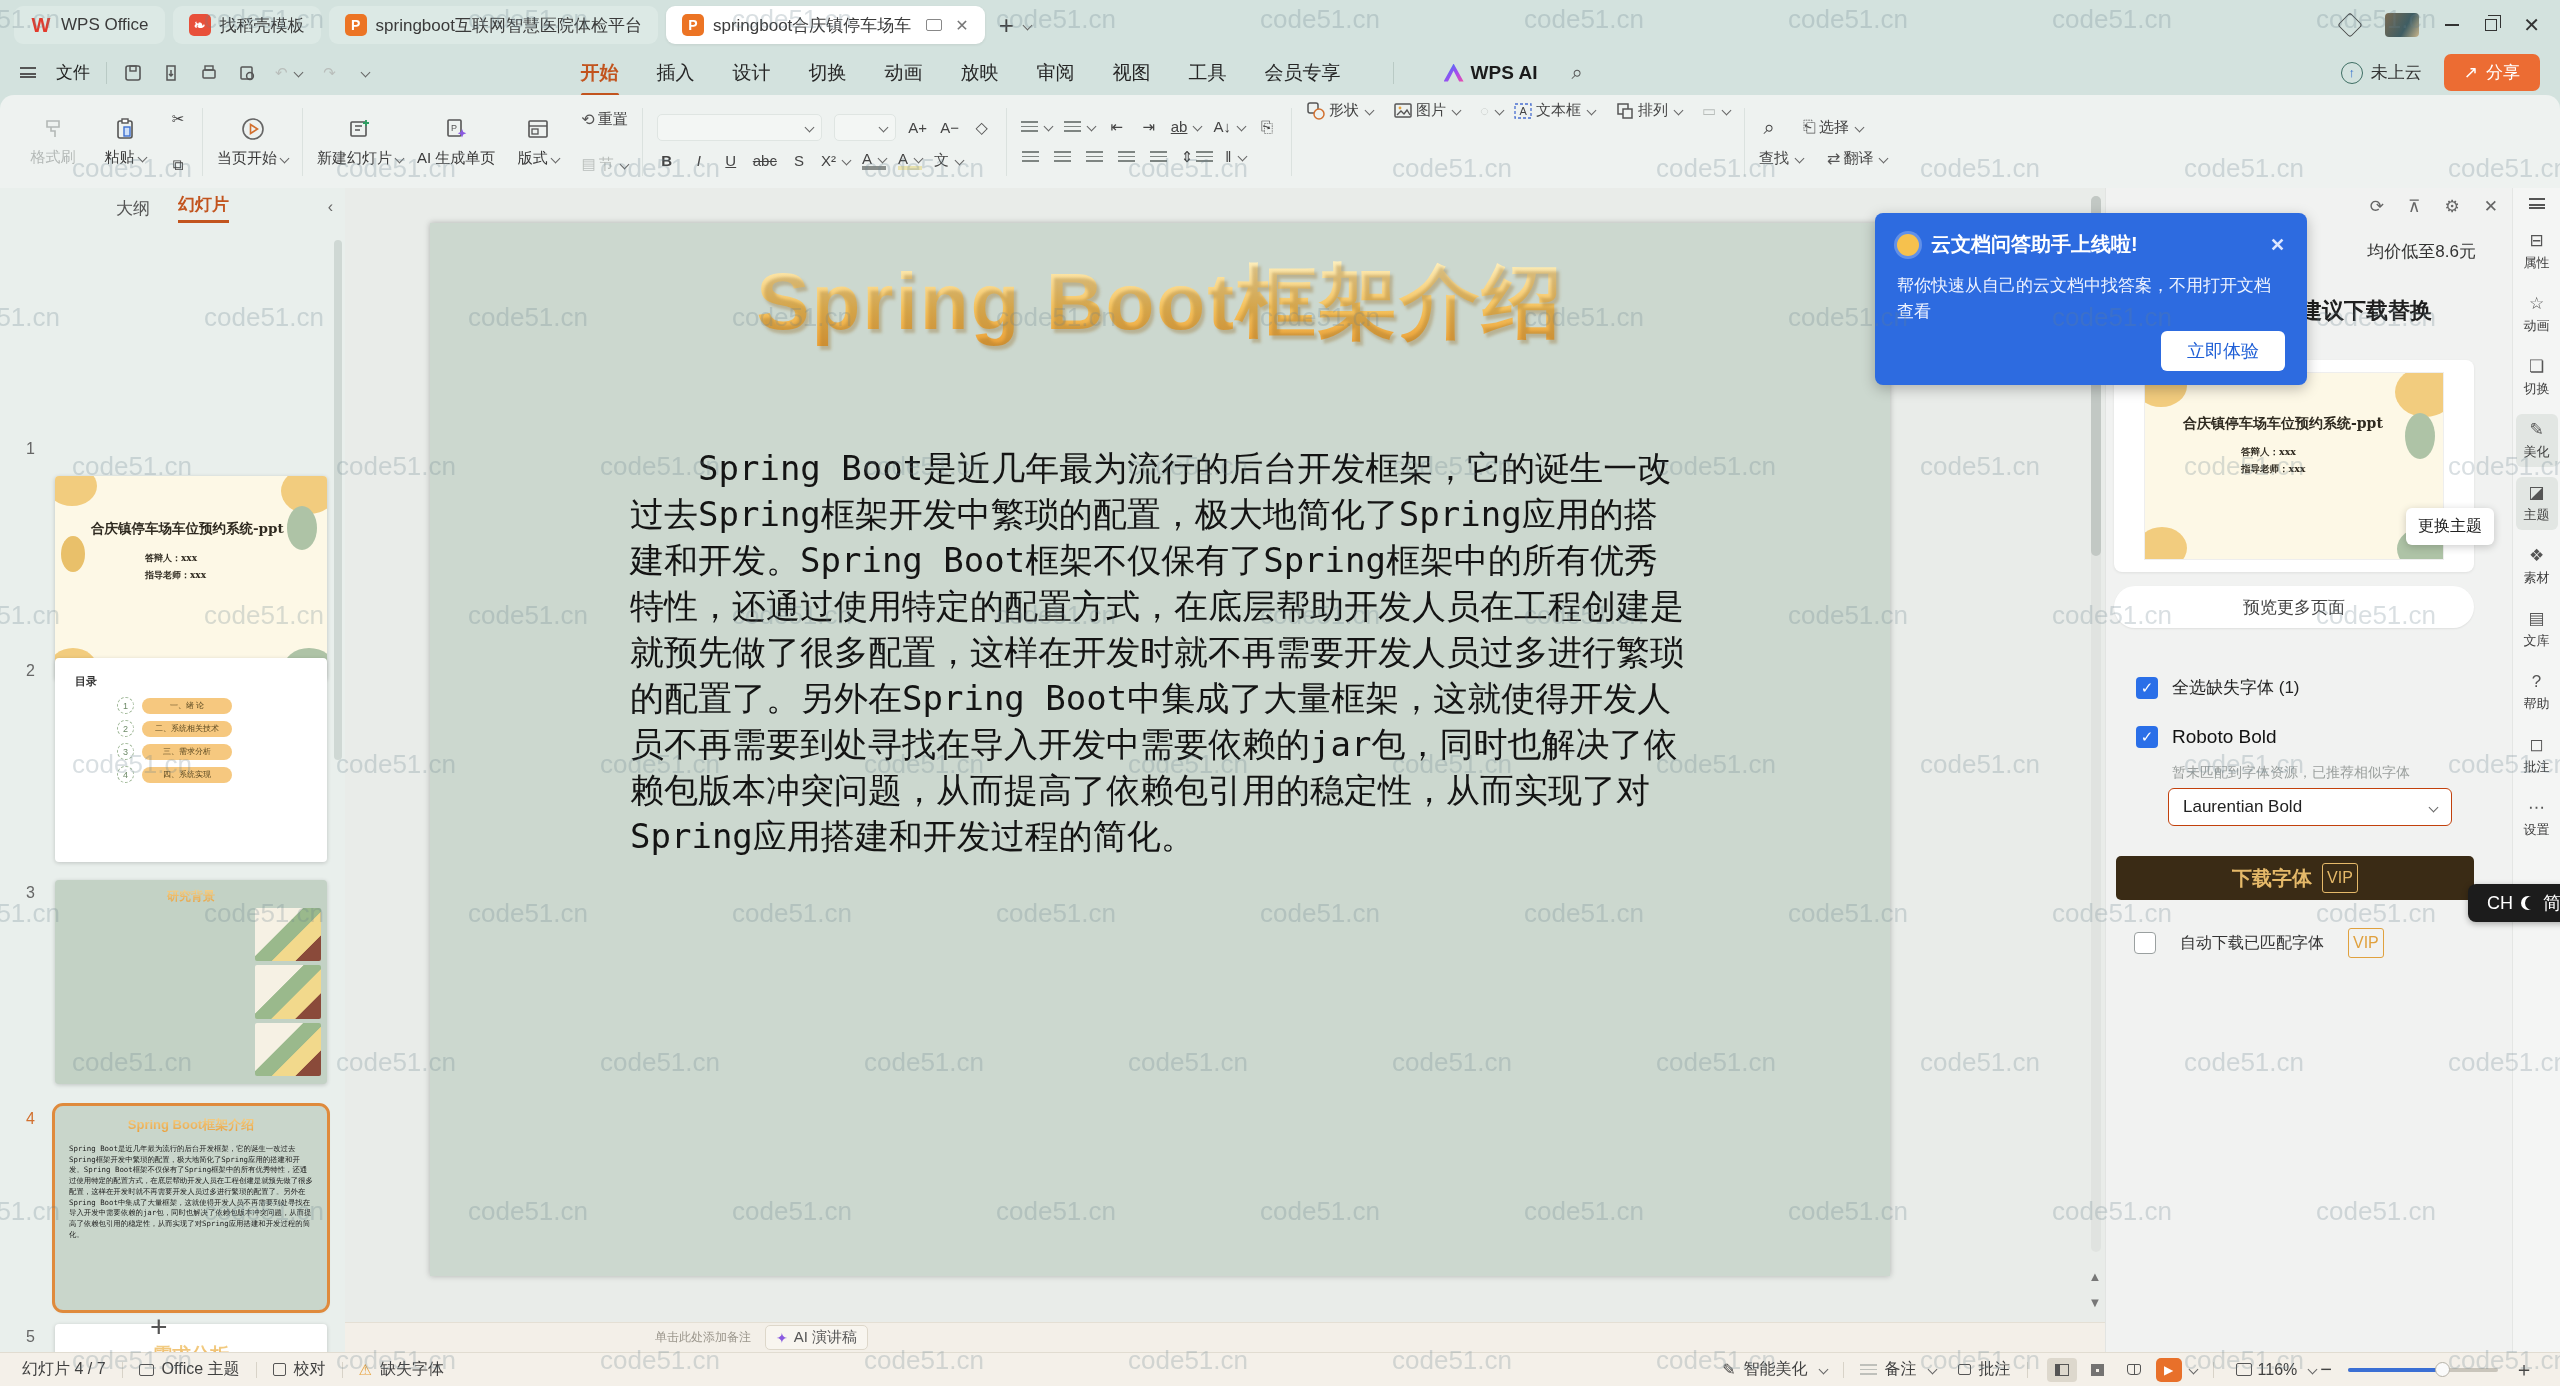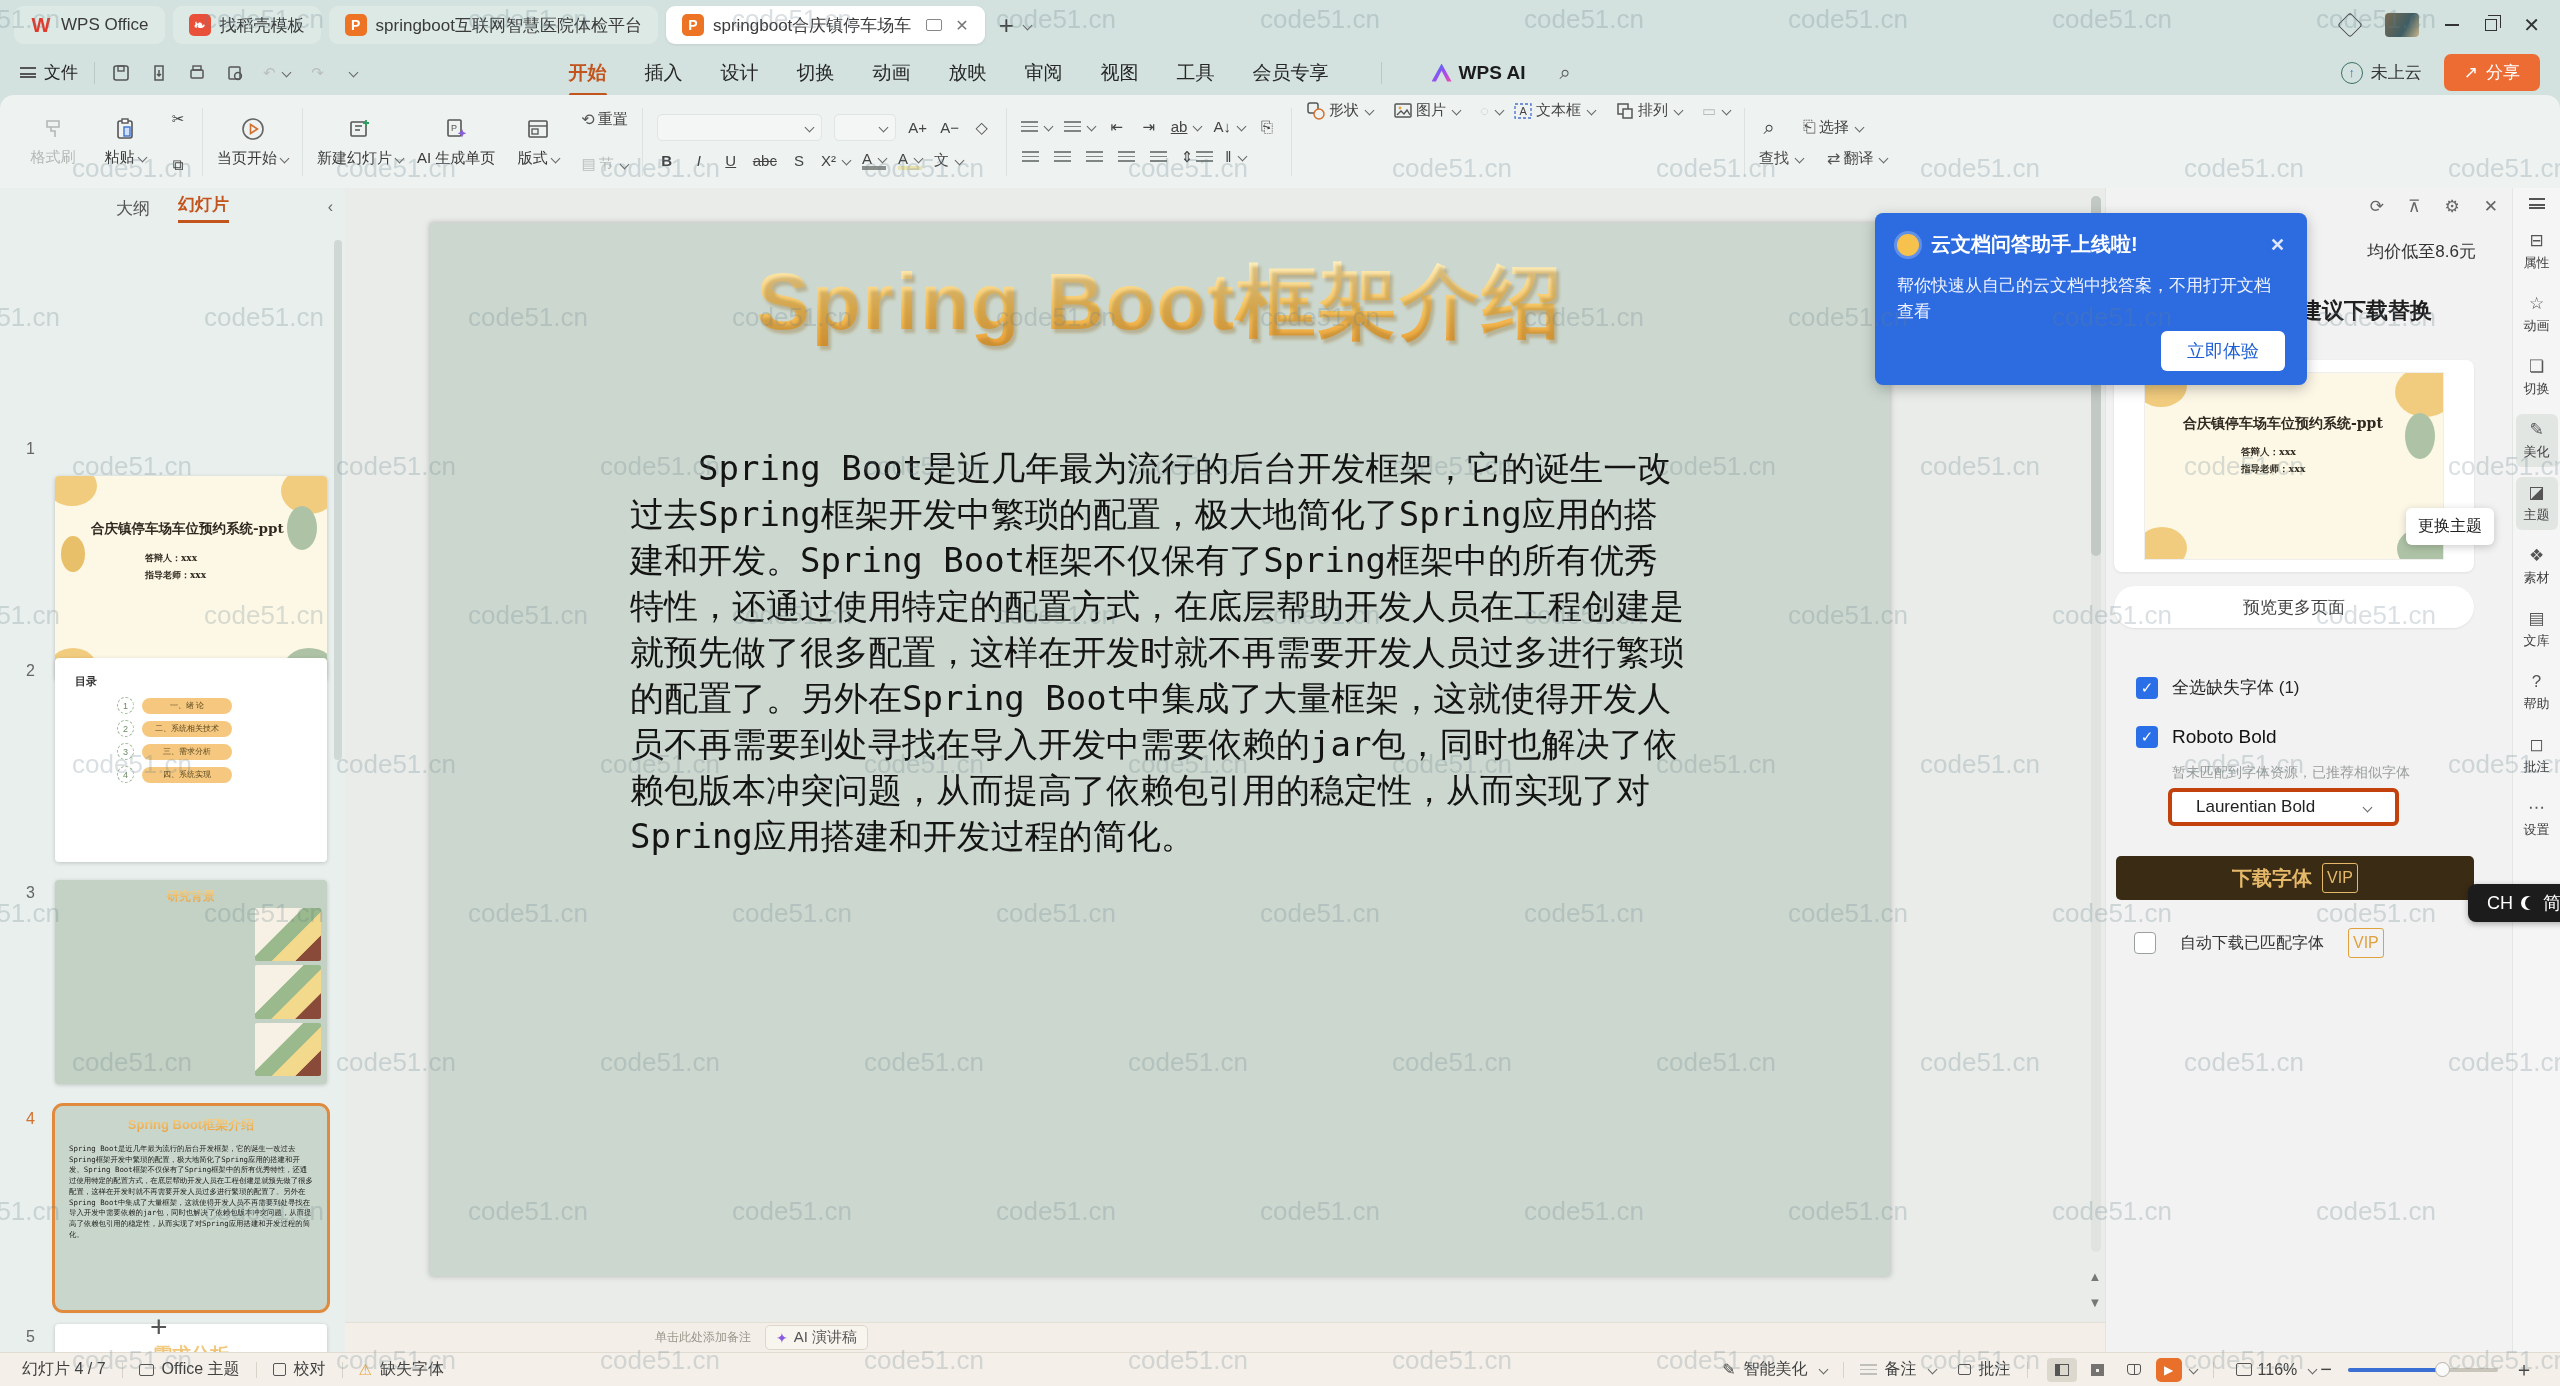--- a/index.html
+++ b/index.html
@@ -25,21 +25,21 @@
   .win-controls{margin-left:auto;display:flex;align-items:center;gap:26px;padding-right:20px;}
   .cube{width:18px;height:18px;border:1.6px solid #444;transform:rotate(45deg);border-radius:3px;}
   .avatar{width:34px;height:24px;border-radius:4px;background:linear-gradient(120deg,#7a6a52,#3e5d63 60%,#c9b48a);}
   .win-min{width:14px;height:2px;background:#333;}
   .win-restore{width:12px;height:12px;border:1.6px solid #333;position:relative;}
   .win-restore:before{content:'';position:absolute;left:2px;top:-5px;width:12px;height:12px;border:1.6px solid #333;border-bottom:none;border-left:none;}
   .win-close{font-size:20px;color:#333;line-height:1;}
 
   
   .menubar{position:absolute;left:0;top:50px;right:0;height:45px;display:flex;align-items:center;padding:0 20px;}
-  .file-blk{display:flex;align-items:center;gap:8px;font-size:17px;color:#222;}
+  .file-blk{display:flex;align-items:center;gap:20px;font-size:17px;color:#222;}
   .burger{width:16px;height:11px;border-top:2px solid #555;border-bottom:2px solid #555;position:relative;}
   .burger:before{content:'';position:absolute;left:0;top:3.5px;width:100%;height:2px;background:#555;}
   .vsep{width:1px;height:22px;background:#b9cac5;margin:0 16px;}
   .qicons{display:flex;align-items:center;gap:18px;color:#555;}
   .qicons svg{display:block;}
   .menu-items{display:flex;align-items:center;gap:34px;margin-left:210px;font-size:19px;color:#262626;}
   .menu-item{position:relative;padding:8px 2px;}
   .menu-item.active{color:#c2541e;font-weight:bold;}
   .menu-item.active:after{content:'';position:absolute;left:2px;right:2px;bottom:-2px;height:3px;border-radius:2px;background:#c2541e;}
   .wpsai{display:flex;align-items:center;gap:7px;font-size:19px;font-weight:bold;color:#1b1b1b;}
@@ -112,21 +112,21 @@
   .rp-card{position:absolute;left:8px;top:172px;width:360px;height:212px;background:#fff;border-radius:8px;box-shadow:0 1px 3px rgba(0,0,0,.08);display:flex;align-items:center;justify-content:center;}
   .rp-preview{width:300px;height:188px;}
   .theme-btn{position:absolute;left:300px;top:320px;background:#fff;border-radius:6px;box-shadow:0 2px 8px rgba(0,0,0,.2);padding:8px 12px;font-size:16px;color:#222;white-space:nowrap;z-index:5;}
   .more-btn{position:absolute;left:8px;top:398px;width:360px;height:42px;background:#fff;border-radius:21px;font-size:17px;color:#444;display:flex;align-items:center;justify-content:center;box-shadow:0 1px 2px rgba(0,0,0,.08);}
   .cbrow{position:absolute;left:30px;display:flex;align-items:center;gap:14px;}
   .cb{width:22px;height:22px;border-radius:4px;background:#2a6fe8;color:#fff;font-size:15px;display:flex;align-items:center;justify-content:center;}
   .cb.empty{background:#fff;border:1.6px solid #9aa0a0;color:transparent;}
   .cb-label{font-size:17px;color:#222;}
   .fontname{font-size:19px;color:#111;}
   .rp-note{position:absolute;left:66px;top:576px;font-size:14px;color:#9a9f9d;}
-  .rp-select{position:absolute;left:62px;top:600px;width:231px;height:38px;background:#fff;border:4px solid #c2410c;border-radius:6px;display:flex;align-items:center;justify-content:space-between;padding:0 24px;font-size:17px;color:#222;}
+  .rp-select{position:absolute;left:62px;top:600px;width:284px;height:38px;background:#fff;border:1px solid #c2410c;border-radius:6px;display:flex;align-items:center;justify-content:space-between;padding:0 14px;font-size:17px;color:#222;}
   .dl-btn{position:absolute;left:10px;top:668px;width:358px;height:44px;background:#3a2b15;border-radius:5px;display:flex;align-items:center;justify-content:center;gap:10px;color:#e5b969;font-size:20px;font-weight:bold;}
   .vip{border:1px solid #e5b969;border-radius:3px;font-size:16px;padding:5px 4px;font-weight:normal;}
   .vip.orange{border-color:#e0a13e;color:#e0a13e;}
   .auto-row{position:absolute;left:28px;top:740px;display:flex;align-items:center;gap:24px;}
   .auto-row .cb-label{font-size:16px;color:#333;}
 
   
   .rrail{position:absolute;right:0;top:188px;width:48px;bottom:34px;background:#f4f5f4;border-left:1px solid #e4e6e4;display:flex;flex-direction:column;align-items:center;padding-top:10px;}
   .rail-burger{margin-bottom:16px;}
   .rail-item{width:42px;border-radius:6px;display:flex;flex-direction:column;align-items:center;padding:7px 0 6px;margin-bottom:10px;color:#3c3c3c;}

